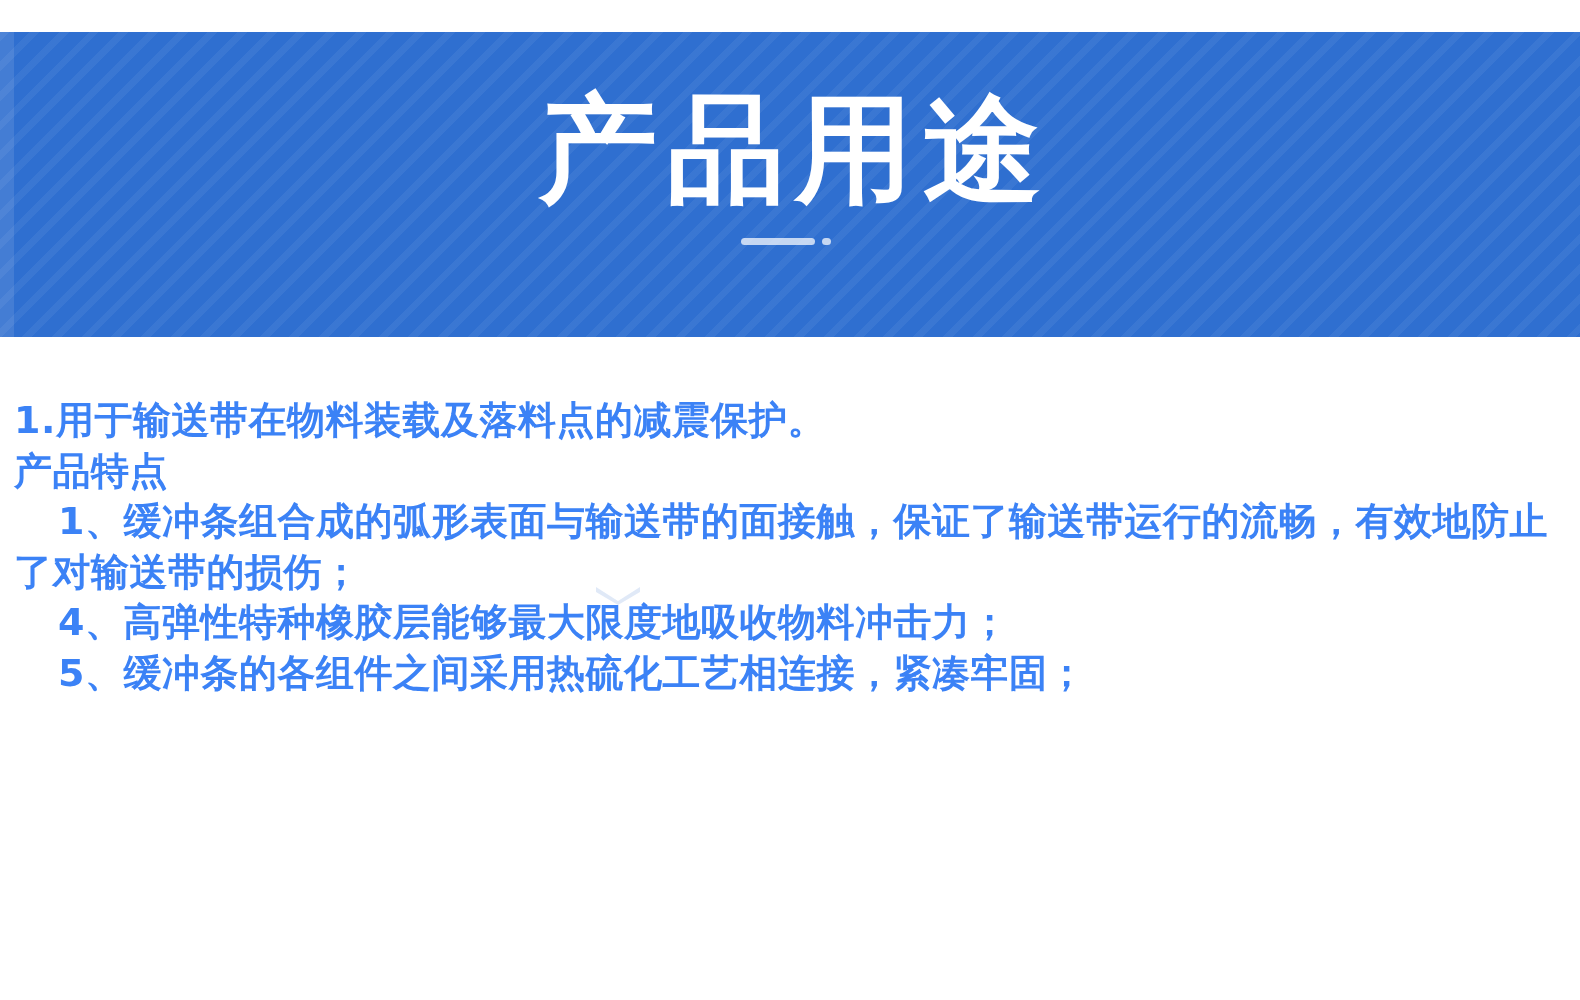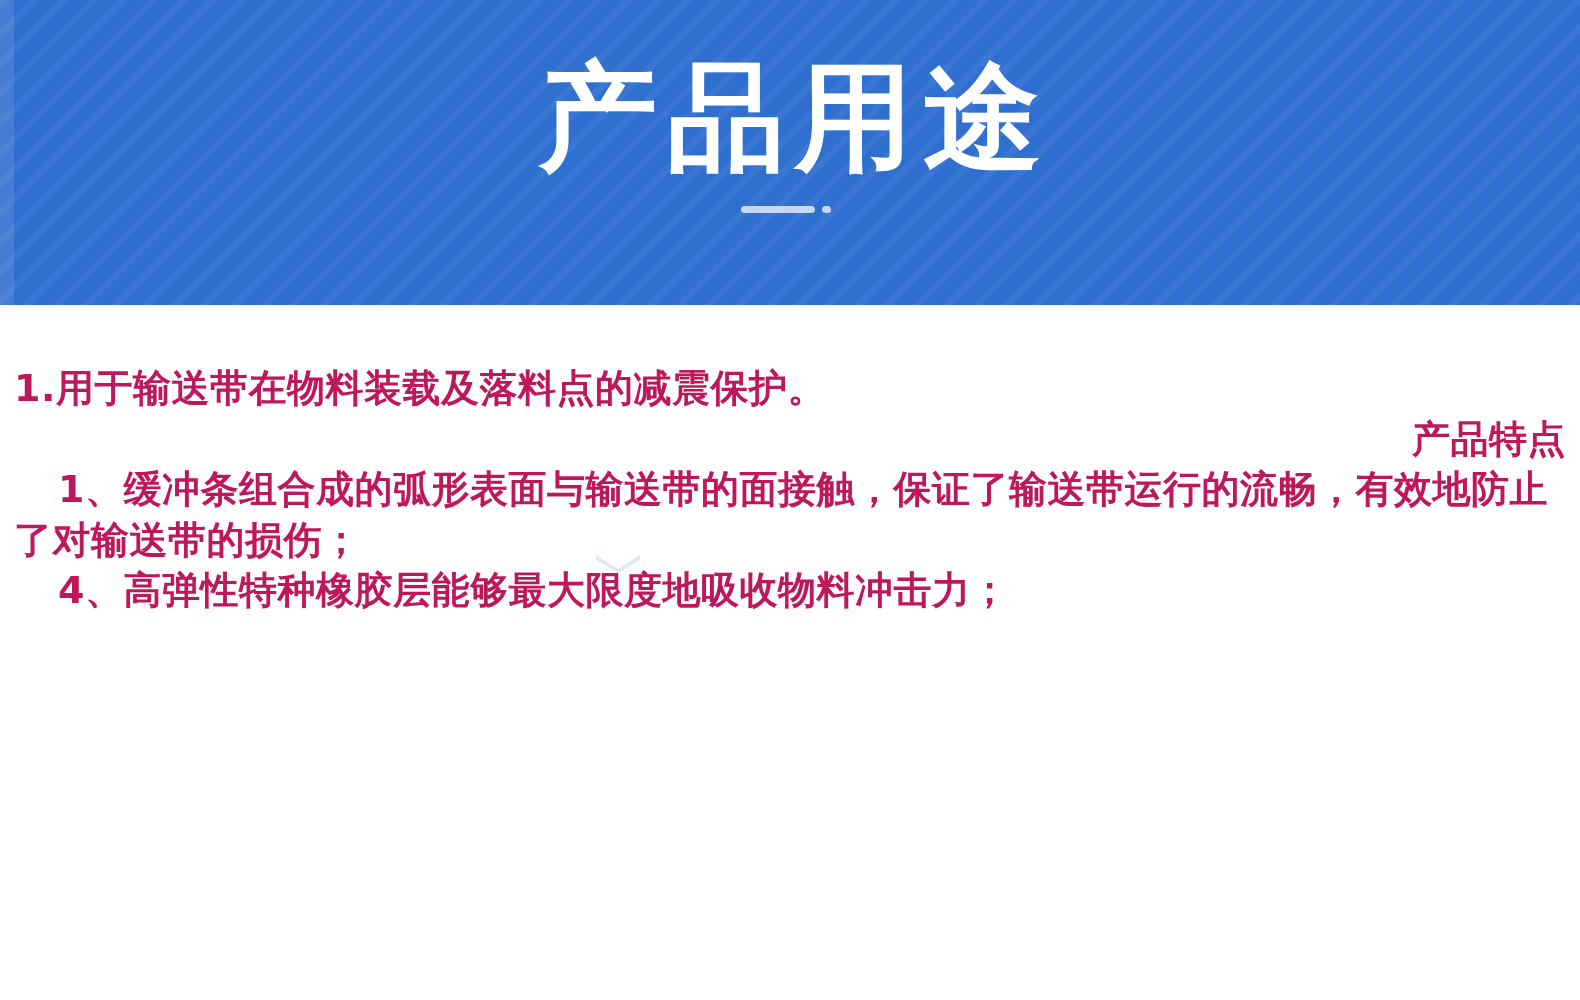--- a/index.html
+++ b/index.html
@@ -29,20 +29,21 @@
     background: #2f6fd0;
     background-image:
       repeating-linear-gradient(
         135deg,
         rgba(255,255,255,0.055) 0px,
         rgba(255,255,255,0.055) 7px,
         rgba(255,255,255,0) 7px,
         rgba(255,255,255,0) 21px
       );
     overflow: hidden;
+    margin-top: 32px;
   }
   
   .banner::before {
     content: "";
     position: absolute;
     left: 0;
     top: 0;
     width: 14px;
     height: 305px;
     background: rgba(255,255,255,0.10);
@@ -88,37 +89,37 @@
   }
 
   
   .content {
     position: absolute;
     top: 305px;
     left: 0;
     width: 1580px;
     padding: 58px 14px 0 14px;
     box-sizing: border-box;
-    color: #be185d;
+    color: #3b82f6;
   }
 
   .line {
     font-size: 38px;
     line-height: 1.33;
     font-weight: 700;
     letter-spacing: 0.5px;
     font-family: "DejaVu Sans", "Liberation Sans", sans-serif;
     white-space: pre-wrap;
   }
 
   .line.indent {
     text-indent: 44px;
   }
   .line.center {
-    text-align: right;
+    text-align: left;
     text-indent: 0;
   }
 
   
   .watermark {
     position: absolute;
     left: 596px;
     top: 248px;
     width: 44px;
     height: 20px;
@@ -141,20 +142,21 @@
   </div>
 
   <div class="content">
 
     <div class="line">1.用于输送带在物料装载及落料点的减震保护。</div>
 
     <div class="line center">产品特点</div>
 
     <div class="line indent">1、缓冲条组合成的弧形表面与输送带的面接触，保证了输送带运行的流畅，有效地防止了对输送带的损伤；</div>
     <div class="line indent">4、高弹性特种橡胶层能够最大限度地吸收物料冲击力；</div>
+    <div class="line indent">5、缓冲条的各组件之间采用热硫化工艺相连接，紧凑牢固；</div>
 
     <div class="watermark">
       <svg width="44" height="20" viewBox="0 0 44 20">
         <polygon points="0,2 22,16 44,2 44,7 22,20 0,7" fill="#9ab8e6"></polygon>
       </svg>
     </div>
   </div>
 
 </div>
 

